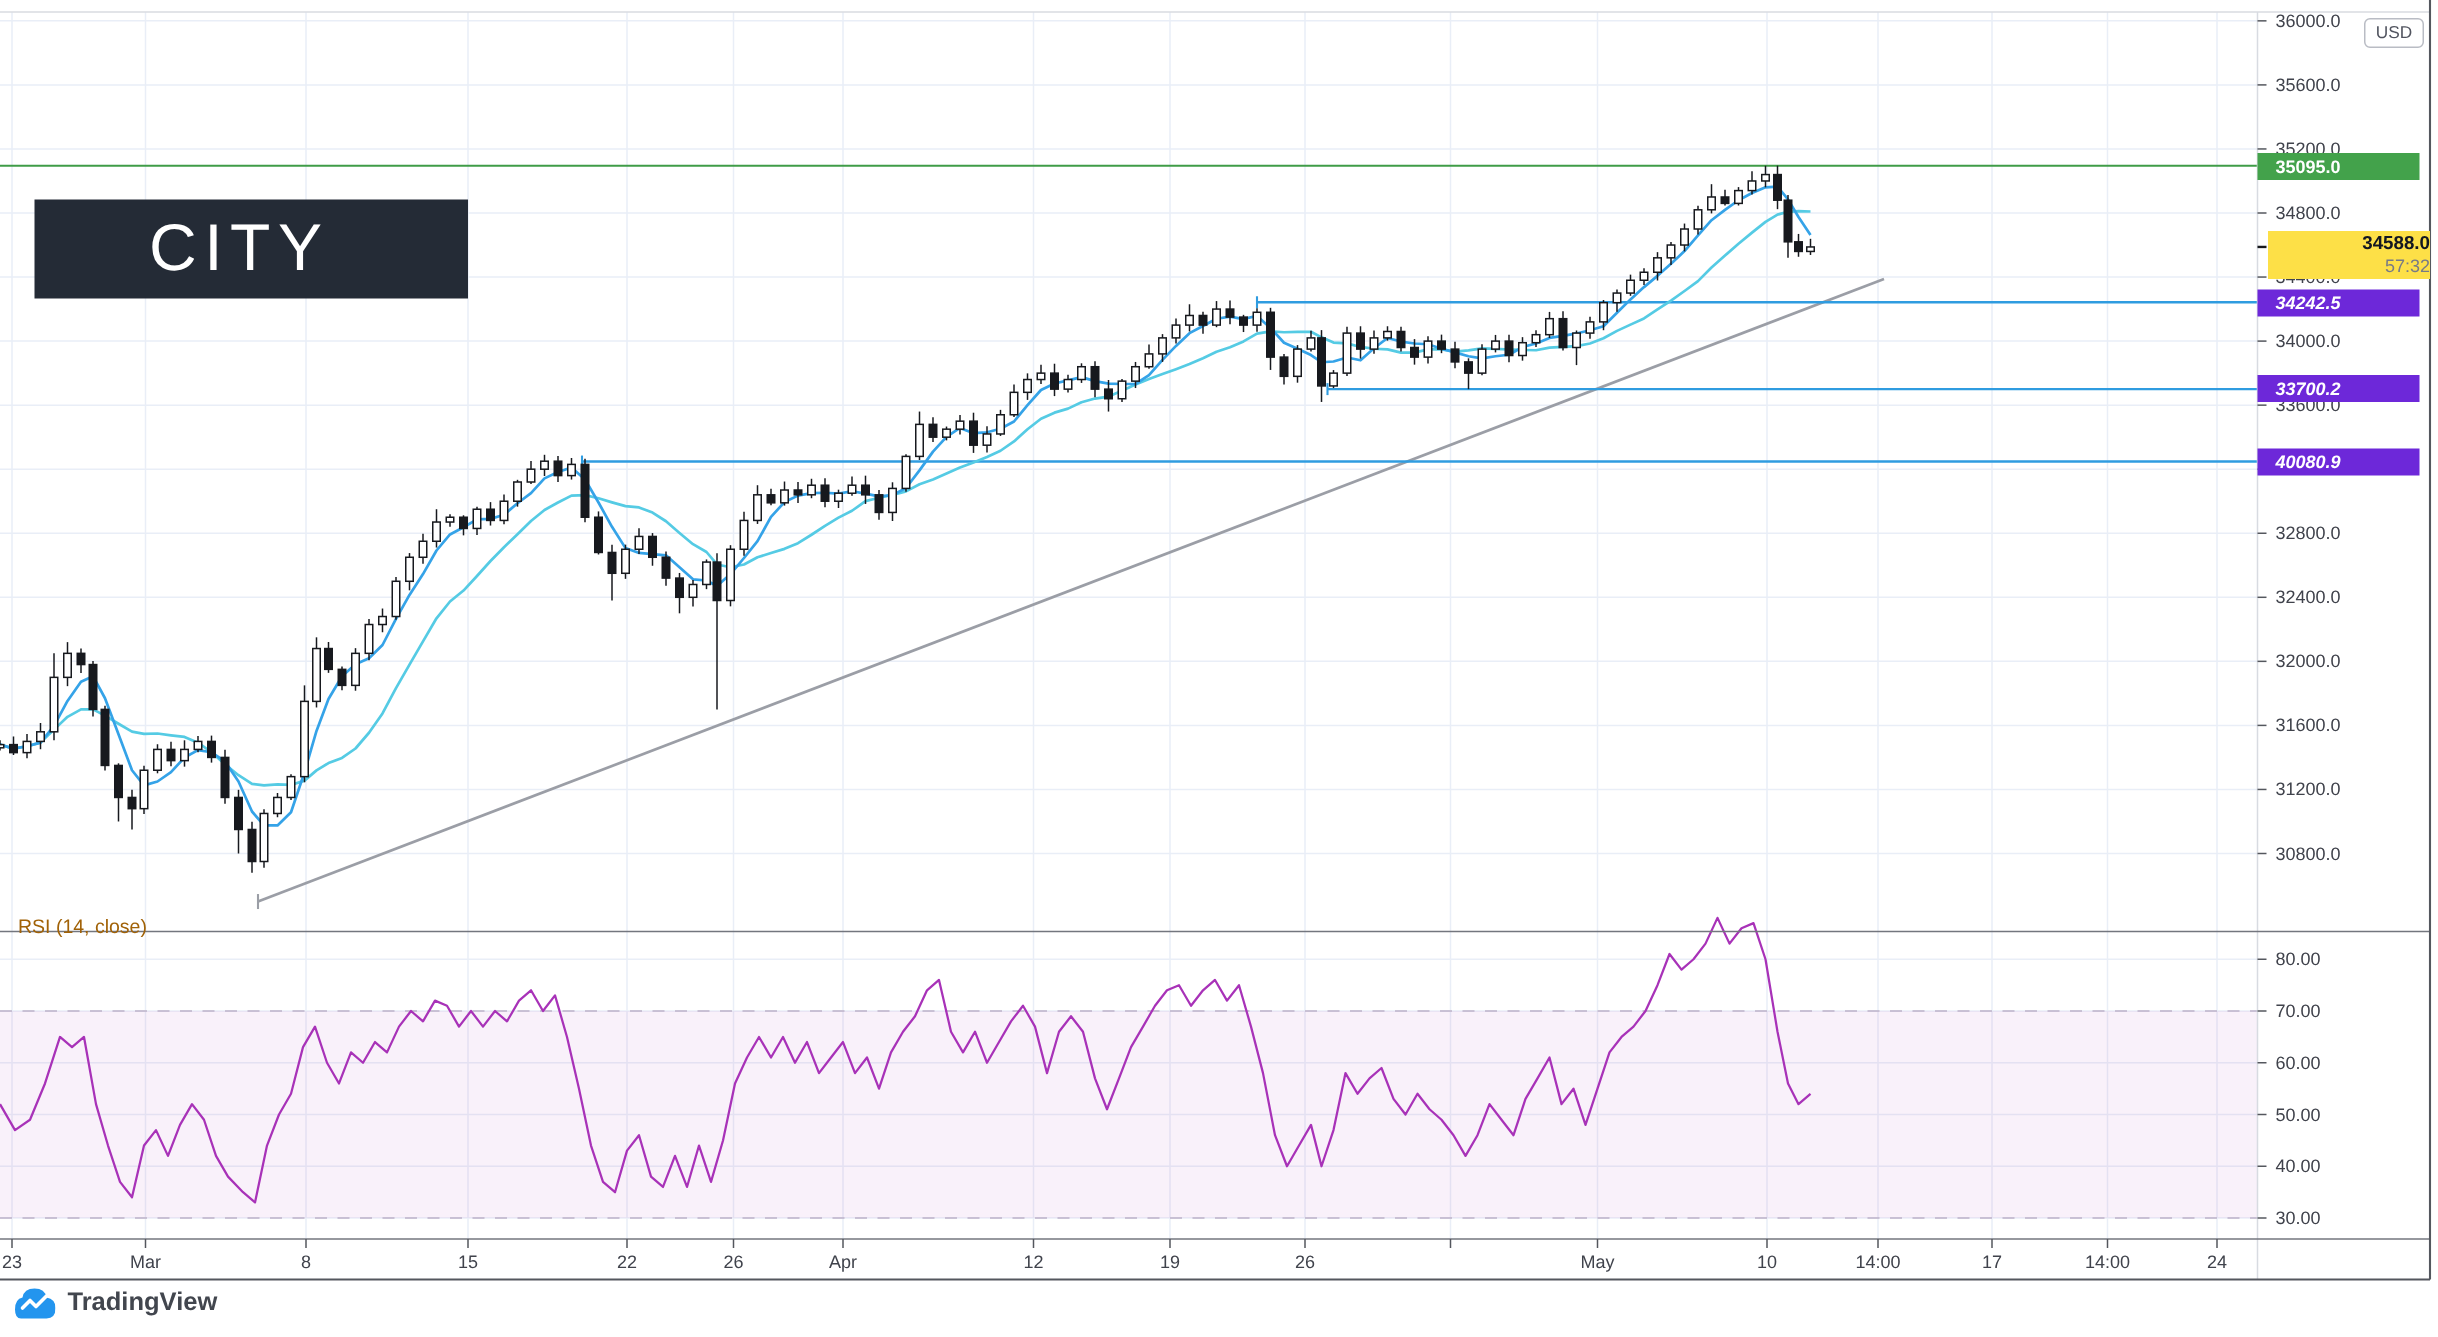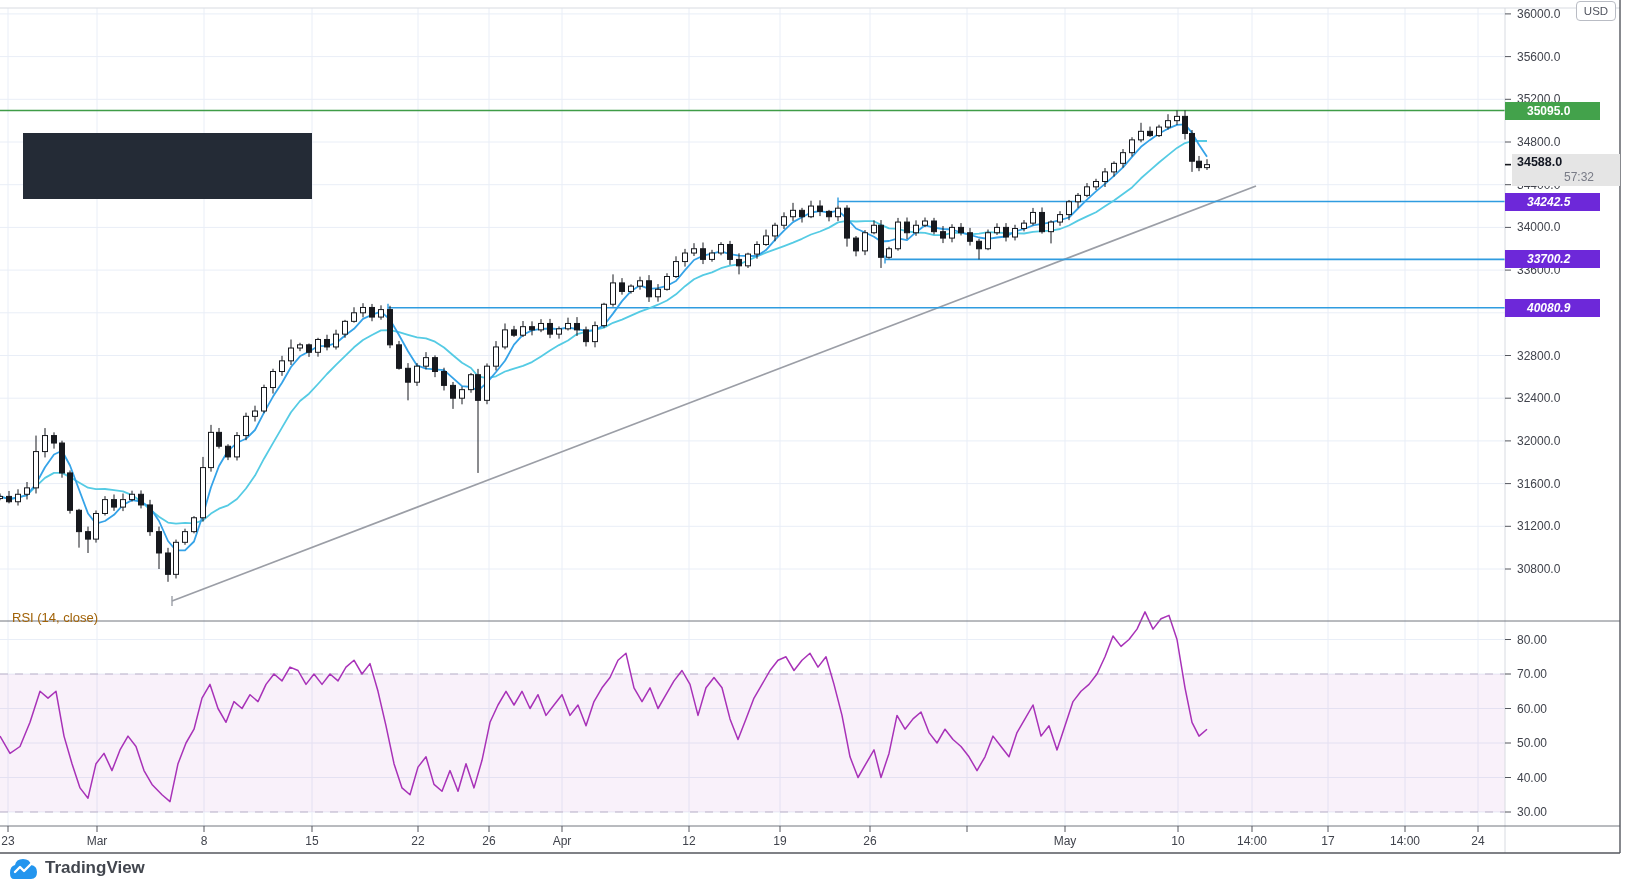--- a/index.html
+++ b/index.html
@@ -5,29 +5,29 @@
   html,body{margin:0;padding:0;background:#fff;font-family:"Liberation Sans",sans-serif;}
   .stage{position:relative;width:1625px;height:891px;background:#fff;overflow:hidden;}
   #svg{position:absolute;left:0;top:0;z-index:1;}
   .legend{position:absolute;left:12px;top:11px;color:#131722;z-index:5;}
   .legend-title{font-size:13.5px;font-weight:bold;line-height:17px;}
   .legend-row{font-size:13px;line-height:17px;}
   .brand{position:absolute;left:23px;top:133px;width:289px;height:66px;background:#242b36;
          display:flex;align-items:center;justify-content:center;font-size:44px;letter-spacing:5px;z-index:5;}
   .brand-city{color:#ffffff;margin-right:16px;}
   .brand-index{color:#f6e41e;}
-  .usd-badge{position:absolute;left:1576px;top:1px;width:40px;height:20px;border:1px solid #b9bcc4;
+  .usd-badge{position:absolute;left:1576px;top:12px;width:40px;height:20px;border:1px solid #b9bcc4;
              border-radius:4px;color:#51545f;font-size:11.5px;display:flex;align-items:center;
              justify-content:center;box-sizing:border-box;z-index:5;background:#fff;}
-  .axis-label{position:absolute;left:1505px;width:95px;height:18px;line-height:18px;color:#fff;
-              font-size:12px;font-weight:bold;padding-left:22px;box-sizing:border-box;z-index:4;}
+  .axis-label{position:absolute;left:1505px;width:108px;height:18px;line-height:18px;color:#fff;
+              font-size:12px;font-weight:bold;padding-left:12px;box-sizing:border-box;z-index:4;}
   .axis-label.green{background:#43a24b;}
   .axis-label.blue{background:#6d28d9;font-style:italic;}
-  .last-label{position:absolute;left:1512px;width:108px;background:#e5e5e5;padding:1px 0 2px 5px;
-              box-sizing:border-box;z-index:3;}
+  .last-label{position:absolute;left:1512px;width:108px;background:#fde047;padding:1px 0 2px 5px;
+              box-sizing:border-box;z-index:3;text-align:right;}
   .last-price{font-size:12.5px;font-weight:bold;color:#131722;line-height:15px;}
   .countdown{font-size:12px;color:#787b86;line-height:14px;margin-left:47px;}
   .rsi-legend{position:absolute;left:12px;top:610px;font-size:13px;color:#a16207;z-index:5;}
   .footer{position:absolute;left:10px;top:858px;display:flex;align-items:flex-start;gap:8px;
           color:#42464e;font-size:17px;font-weight:bold;z-index:5;}
 </style>
 </head>
 <body>
 
 <div class="stage">
@@ -724,20 +724,21 @@
         <text x="1328" y="845" fill="#40434c" font-size="12" text-anchor="middle">17</text>
         <line x1="1405" y1="826" x2="1405" y2="832" stroke="#54575e" stroke-width="1"></line>
         <text x="1405" y="845" fill="#40434c" font-size="12" text-anchor="middle">14:00</text>
         <line x1="1478" y1="826" x2="1478" y2="832" stroke="#54575e" stroke-width="1"></line>
         <text x="1478" y="845" fill="#40434c" font-size="12" text-anchor="middle">24</text>
       </g>
     </svg>
 
 
   <div class="brand">
+    <span class="brand-city">CITY</span>
   </div>
 
   <div class="usd-badge">USD</div>
 
   <div class="axis-label green" id="lbl-resistance" style="top: 101.5px;">35095.0</div>
 
   <div class="last-label" id="lbl-last" style="top: 153.6px;">
     <div class="last-price">34588.0</div>
     <div class="countdown">57:32</div>
   </div>

